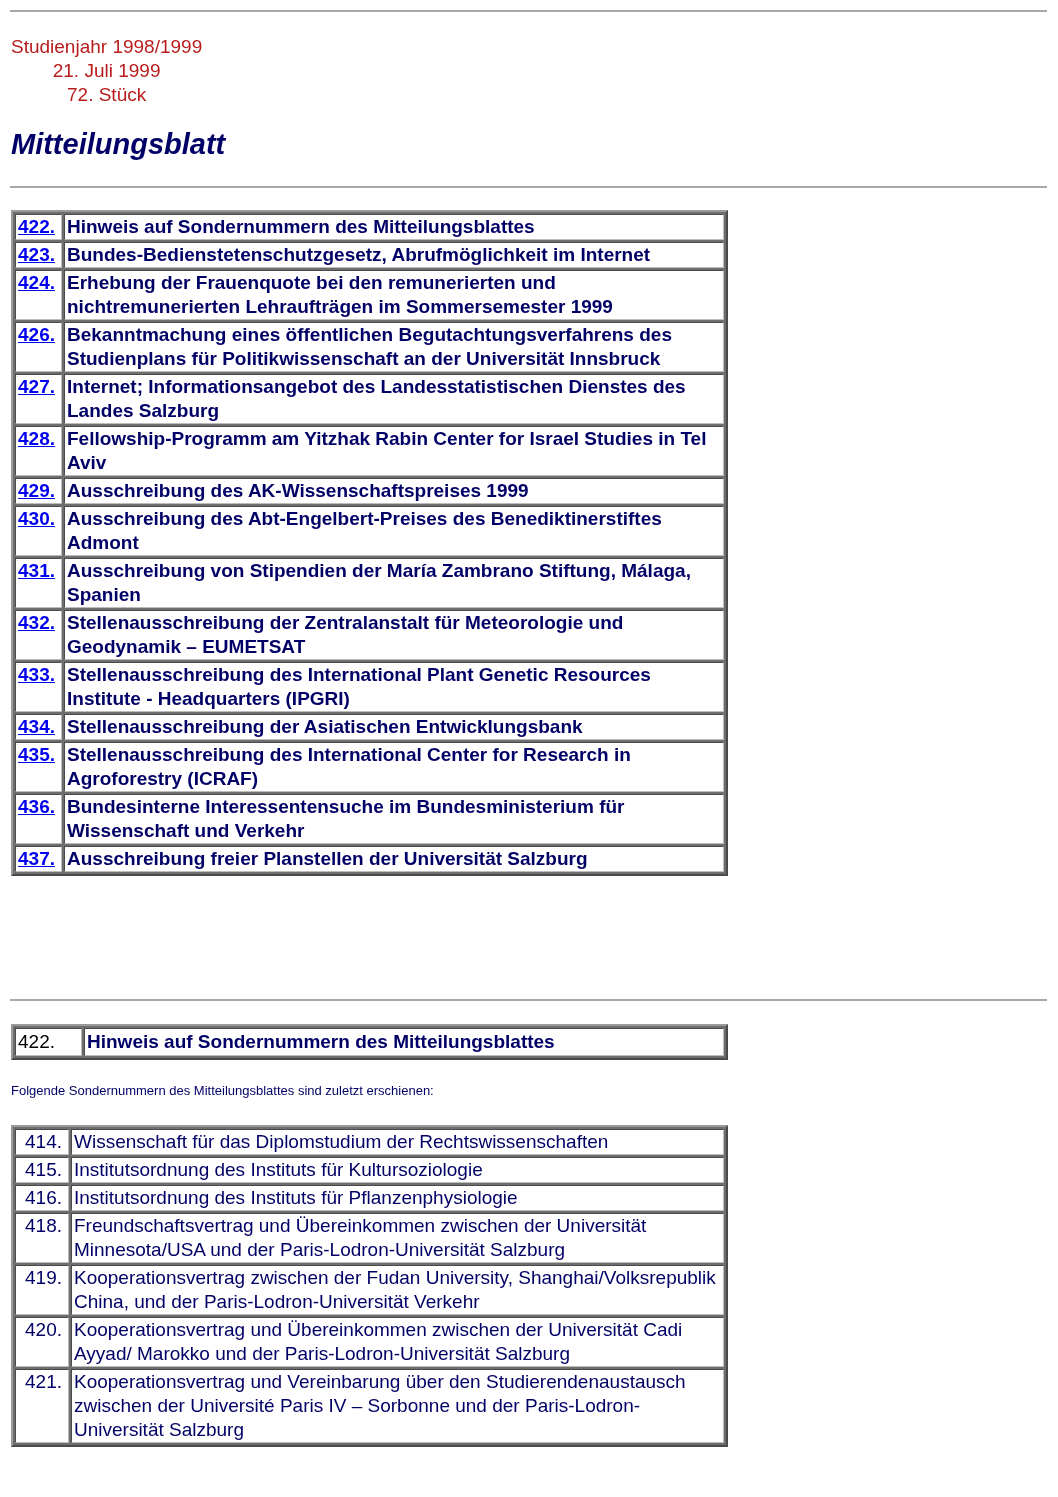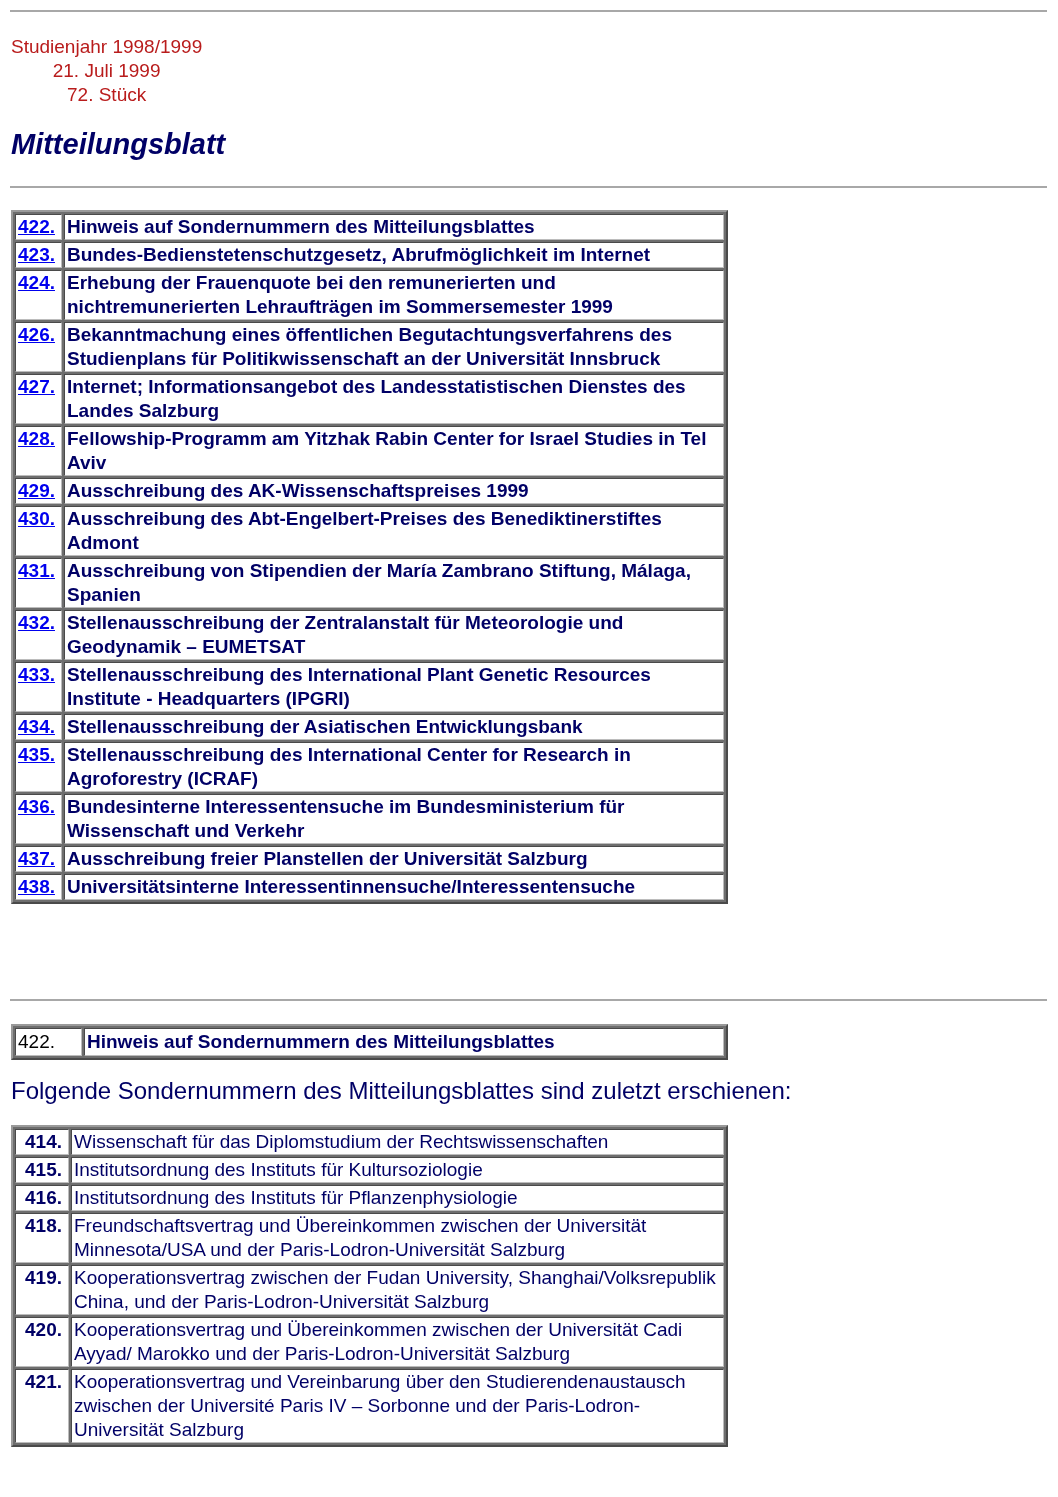--- a/index.html
+++ b/index.html
@@ -56,26 +56,26 @@
       padding: 0 1px 0 2px;
       font-size: 19px;
       line-height: 24px;
     }
     table.toc td.num { width: 42px; white-space: nowrap; }
     table.main td { font-weight: bold; color: #000066; }
     table.main td.num a { color: #0000ee; text-decoration: underline; font-weight: bold; }
     table.head422 td { font-weight: bold; color: #000066; font-size: 19px; line-height: 26px; }
     table.head422 td.num { font-weight: normal; width: 62px; color: #000000; }
     table.special td { color: #000066; font-weight: normal; }
-    table.special td.num { font-weight: bold; padding-left: 9px; }
+    table.special td.num { font-weight: normal; padding-left: 9px; }
     .intro {
       position: absolute;
       left: 11px;
       top: 1079px;
-      font-size: 24px;
+      font-size: 13px;
       line-height: 24px;
       color: #000066;
     }
   </style>
 </head>
 <body>
 
 <div class="hr" style="top:10px;"></div>
 
 <div class="meta">
@@ -143,24 +143,20 @@
         <td>Stellenausschreibung des International Center for Research in Agroforestry (ICRAF)</td>
       </tr>
     <tr>
         <td class="num"><a href="#">436.</a></td>
         <td>Bundesinterne Interessentensuche im Bundesministerium für Wissenschaft und Verkehr</td>
       </tr>
     <tr>
         <td class="num"><a href="#">437.</a></td>
         <td>Ausschreibung freier Planstellen der Universität Salzburg</td>
       </tr>
-    <tr>
-        <td class="num"><a href="#">438.</a></td>
-        <td>Universitätsinterne Interessentinnensuche/Interessentensuche</td>
-      </tr>
   </tbody>
 </table>
 
 <div class="hr" style="top:999px;"></div>
 
 <table class="toc head422" style="top:1024px;">
   <tbody>
     <tr>
       <td class="num">422.</td>
       <td>Hinweis auf Sondernummern des Mitteilungsblattes</td>
@@ -183,21 +179,21 @@
     <tr>
         <td class="num">416.</td>
         <td>Institutsordnung des Instituts für Pflanzenphysiologie</td>
       </tr>
     <tr>
         <td class="num">418.</td>
         <td>Freundschaftsvertrag und Übereinkommen zwischen der Universität Minnesota/USA und der Paris-Lodron-Universität Salzburg</td>
       </tr>
     <tr>
         <td class="num">419.</td>
-        <td>Kooperationsvertrag zwischen der Fudan University, Shanghai/Volksrepublik China, und der Paris-Lodron-Universität Salzburg</td>
+        <td>Kooperationsvertrag zwischen der Fudan University, Shanghai/Volksrepublik China, und der Paris-Lodron-Universität Verkehr</td>
       </tr>
     <tr>
         <td class="num">420.</td>
         <td>Kooperationsvertrag und Übereinkommen zwischen der Universität Cadi Ayyad/ Marokko und der Paris-Lodron-Universität Salzburg</td>
       </tr>
     <tr>
         <td class="num">421.</td>
         <td>Kooperationsvertrag und Vereinbarung über den Studierendenaustausch zwischen der Université Paris IV – Sorbonne und der Paris-Lodron-Universität Salzburg</td>
       </tr>
   </tbody>

